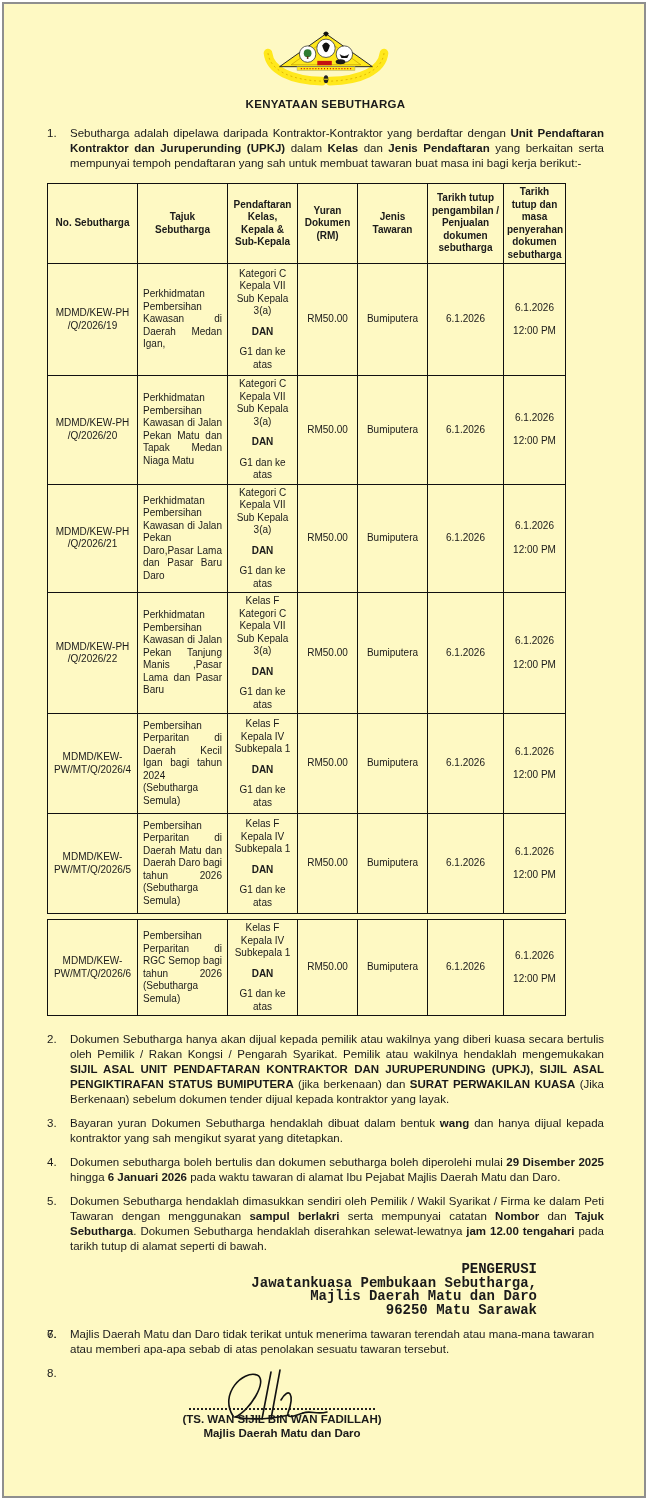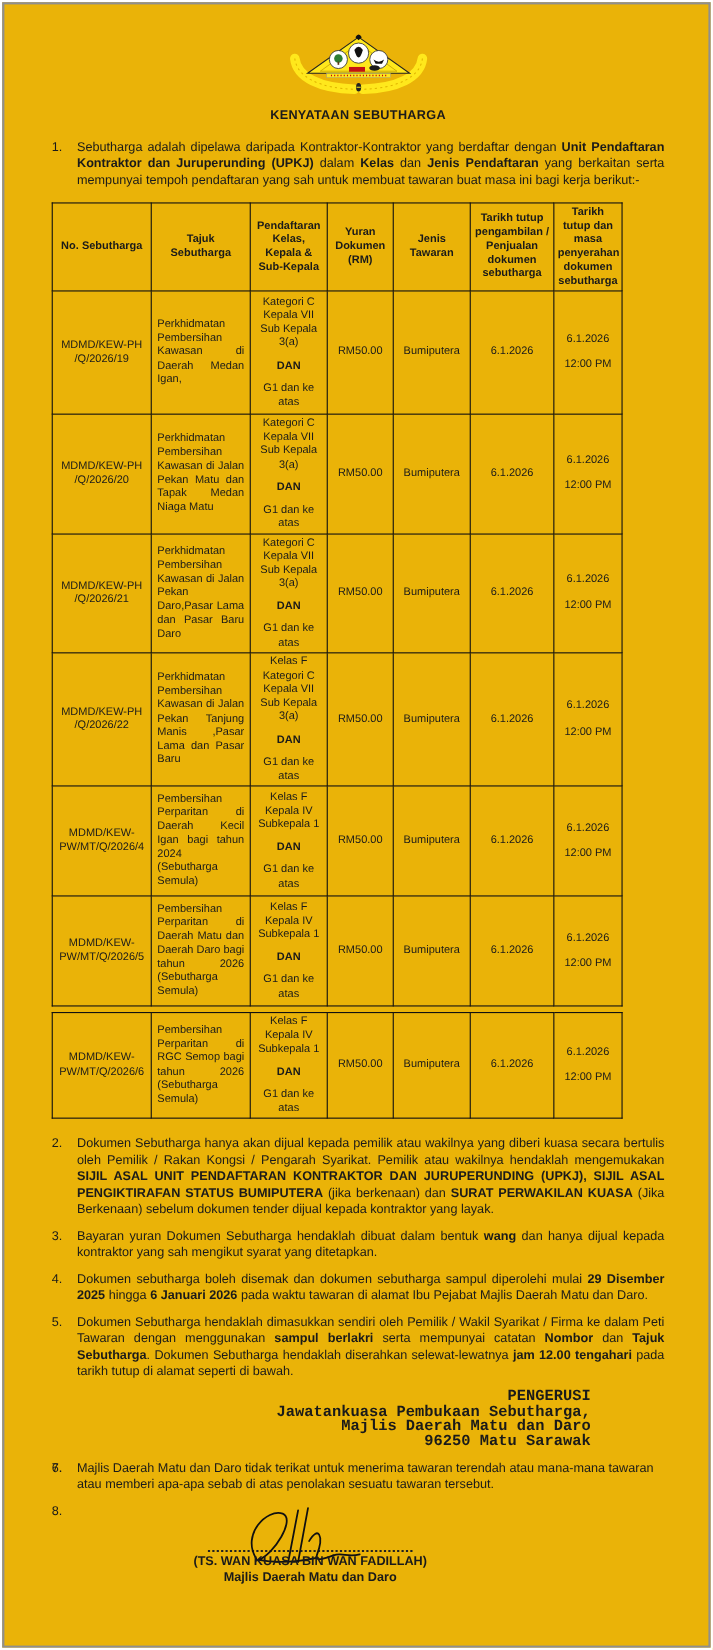--- a/index.html
+++ b/index.html
@@ -1,18 +1,18 @@
 <!DOCTYPE html>
 <html><head>
 <meta charset="utf-8">
 <style>
   html,body{margin:0;padding:0;background:#ffffff;}
   .page{
     width:644px;height:1496px;margin:2px auto 0 2px;
-    border:2px solid #8f8f8f;box-sizing:border-box;background:#eab308;
+    border:2px solid #8f8f8f;box-sizing:border-box;background:#fef9c3;
     font-family:"Liberation Sans", sans-serif;color:#1a1a1a;
     padding:24px 40px 0 43px;overflow:hidden;position:relative;
   }
   .logo-wrap{text-align:center;margin:0 0 6px 0;}
   .doc-title{text-align:center;font-weight:bold;font-size:11.5px;letter-spacing:.3px;margin:8px 0 16px 0;}
   .item{position:relative;padding-left:23px;font-size:11.5px;line-height:15px;margin-bottom:9px;}
   .item.just{text-align:justify;}
   .item .num{position:absolute;left:0;top:0;}
   
   .tbl-wrap{margin:12px 0 16px 0;}
@@ -218,21 +218,21 @@
               <td>
                 <div class="t2date">6.1.2026</div>
                 <div class="t2time">12:00 PM</div>
               </td>
             </tr>
           </tbody>
         </table>
       </div>
       <div class="item just"><span class="num">2.</span><span class="itxt"><span>Dokumen Sebutharga hanya akan dijual kepada pemilik atau wakilnya yang diberi kuasa secara bertulis oleh Pemilik / Rakan Kongsi / Pengarah Syarikat. Pemilik atau wakilnya hendaklah mengemukakan </span><b>SIJIL ASAL UNIT PENDAFTARAN KONTRAKTOR DAN JURUPERUNDING (UPKJ), SIJIL ASAL PENGIKTIRAFAN STATUS BUMIPUTERA</b><span> (jika berkenaan) dan </span><b>SURAT PERWAKILAN KUASA</b><span> (Jika Berkenaan) sebelum dokumen tender dijual kepada kontraktor yang layak.</span></span></div>
       <div class="item just"><span class="num">3.</span><span class="itxt"><span>Bayaran yuran Dokumen Sebutharga hendaklah dibuat dalam bentuk </span><b>wang</b><span> dan hanya dijual kepada kontraktor yang sah mengikut syarat yang ditetapkan.</span></span></div>
-      <div class="item just"><span class="num">4.</span><span class="itxt"><span>Dokumen sebutharga boleh disemak dan dokumen sebutharga sampul diperolehi mulai </span><b>29 Disember 2025</b><span> hingga </span><b>6 Januari 2026</b><span> pada waktu tawaran di alamat Ibu Pejabat Majlis Daerah Matu dan Daro.</span></span></div>
+      <div class="item just"><span class="num">4.</span><span class="itxt"><span>Dokumen sebutharga boleh bertulis dan dokumen sebutharga boleh diperolehi mulai </span><b>29 Disember 2025</b><span> hingga </span><b>6 Januari 2026</b><span> pada waktu tawaran di alamat Ibu Pejabat Majlis Daerah Matu dan Daro.</span></span></div>
       <div class="item just"><span class="num">5.</span><span class="itxt"><span>Dokumen Sebutharga hendaklah dimasukkan sendiri oleh Pemilik / Wakil Syarikat / Firma ke dalam Peti Tawaran dengan menggunakan </span><b>sampul berlakri</b><span> serta mempunyai catatan </span><b>Nombor</b><span> dan </span><b>Tajuk Sebutharga</b><span>. Dokumen Sebutharga hendaklah diserahkan selewat-lewatnya </span><b>jam 12.00 tengahari</b><span> pada tarikh tutup di alamat seperti di bawah.</span></span></div>
       <div class="center-block">
         <div>PENGERUSI</div>
         <div>Jawatankuasa Pembukaan Sebutharga,</div>
         <div>Majlis Daerah Matu dan Daro</div>
         <div>96250 Matu Sarawak</div>
       </div>
       <div class="item"><span class="num">6.</span></div>
       <div class="item"><span class="num">7.</span><span class="itxt"><span>Majlis Daerah Matu dan Daro tidak terikat untuk menerima tawaran terendah atau mana-mana tawaran atau memberi apa-apa sebab di atas penolakan sesuatu tawaran tersebut.</span></span></div>
       <div class="item"><span class="num">8.</span></div>
@@ -242,17 +242,17 @@
     <svg width="130" height="56" viewBox="0 0 130 56">
       <g fill="none" stroke="#111" stroke-width="1.6" stroke-linecap="round">
         <path d="M16 50 C 2 28, 26 4, 40 9 C 52 14, 32 46, 18 51 C 38 55, 58 52, 72 49"></path>
         <path d="M54 6 L 45 53"></path>
         <path d="M63 4 L 54 53"></path>
         <path d="M64 34 C 72 20, 78 28, 71 47 C 69 53, 78 50, 86 47"></path>
         <path d="M86 47 C 94 44, 99 49, 110 46"></path>
       </g>
     </svg>
     <div class="dotline"></div>
-    <div class="sig-line">(TS. WAN KUASA BIN WAN FADILLAH)</div>
+    <div class="sig-line">(TS. WAN SIJIL BIN WAN FADILLAH)</div>
     <div class="sig-line">Majlis Daerah Matu dan Daro</div>
   </div>
 
 </div>
 
 </body></html>

